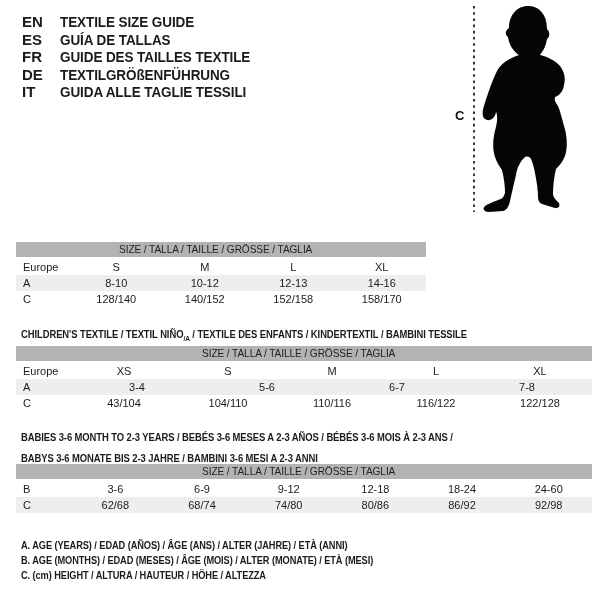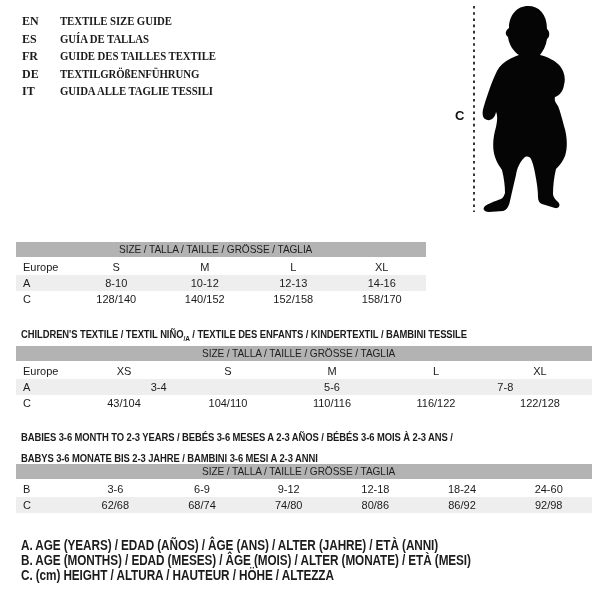--- a/index.html
+++ b/index.html
@@ -10,21 +10,21 @@
   }
   .condensed { display:inline-block; transform:scaleX(0.86); transform-origin:0 50%;
                white-space:nowrap; letter-spacing:-0.1px; }
   .c82 { transform:scaleX(0.82); }
   .c84 { transform:scaleX(0.84); }
   .c90 { transform:scaleX(0.90); }
   .c92 { transform:scaleX(0.92); }
 
   
   .lang-block { position:absolute; left:22px; top:13px; }
-  .lang-row { display:flex; font-weight:bold; font-size:12px; line-height:17.5px;font-family:Liberation Serif, serif; }
+  .lang-row { display:flex; font-weight:bold; font-size:15px; line-height:17.5px; }
   .lang-code { width:38px; }
 
   
   .figure { position:absolute; left:452px; top:0px; }
 
   
   .title { position:absolute; font-weight:bold; font-size:11.5px; white-space:nowrap; }
   .title .line { display:block; line-height:14.5px;margin-top:6px; }
   .t-junior { left:21px; top:214px; }
   .t-children { left:21px; top:328px; }
@@ -38,21 +38,21 @@
   .tb-babies { left:16px; top:464px; width:576px; }
   .band { background:#b3b3b3; height:15px; line-height:15px; padding-left:7px;
           margin-bottom:2px; color:#1e1e1e;text-align:center; }
   .trow { display:flex; height:16px; line-height:16px; }
   .trow.alt { background:#eeeeee; }
   .tlabel { width:56px; padding-left:7px; }
   .tcell { flex:1; text-align:center; }
 
   
   .footnotes { position:absolute; left:21px; top:538px; font-weight:bold;
-               font-size:14px; }
+               font-size:11px; }
   .footnotes .fline { display:block; line-height:15px; height:15px; }
 </style>
 </head>
 <body>
 
 <div class="page">
 
   <div class="lang-block">
     <div class="lang-row">
       <span class="lang-code">EN</span>
@@ -135,20 +135,21 @@
       <span class="tcell">XS</span>
       <span class="tcell">S</span>
       <span class="tcell">M</span>
       <span class="tcell">L</span>
       <span class="tcell">XL</span>
     </div>
     <div class="trow alt">
       <span class="tlabel">A</span>
       <span class="tcell">3-4</span>
       <span class="tcell">5-6</span>
+      <span class="tcell">6-7</span>
       <span class="tcell">7-8</span>
     </div>
     <div class="trow">
       <span class="tlabel">C</span>
       <span class="tcell">43/104</span>
       <span class="tcell">104/110</span>
       <span class="tcell">110/116</span>
       <span class="tcell">116/122</span>
       <span class="tcell">122/128</span>
     </div>

